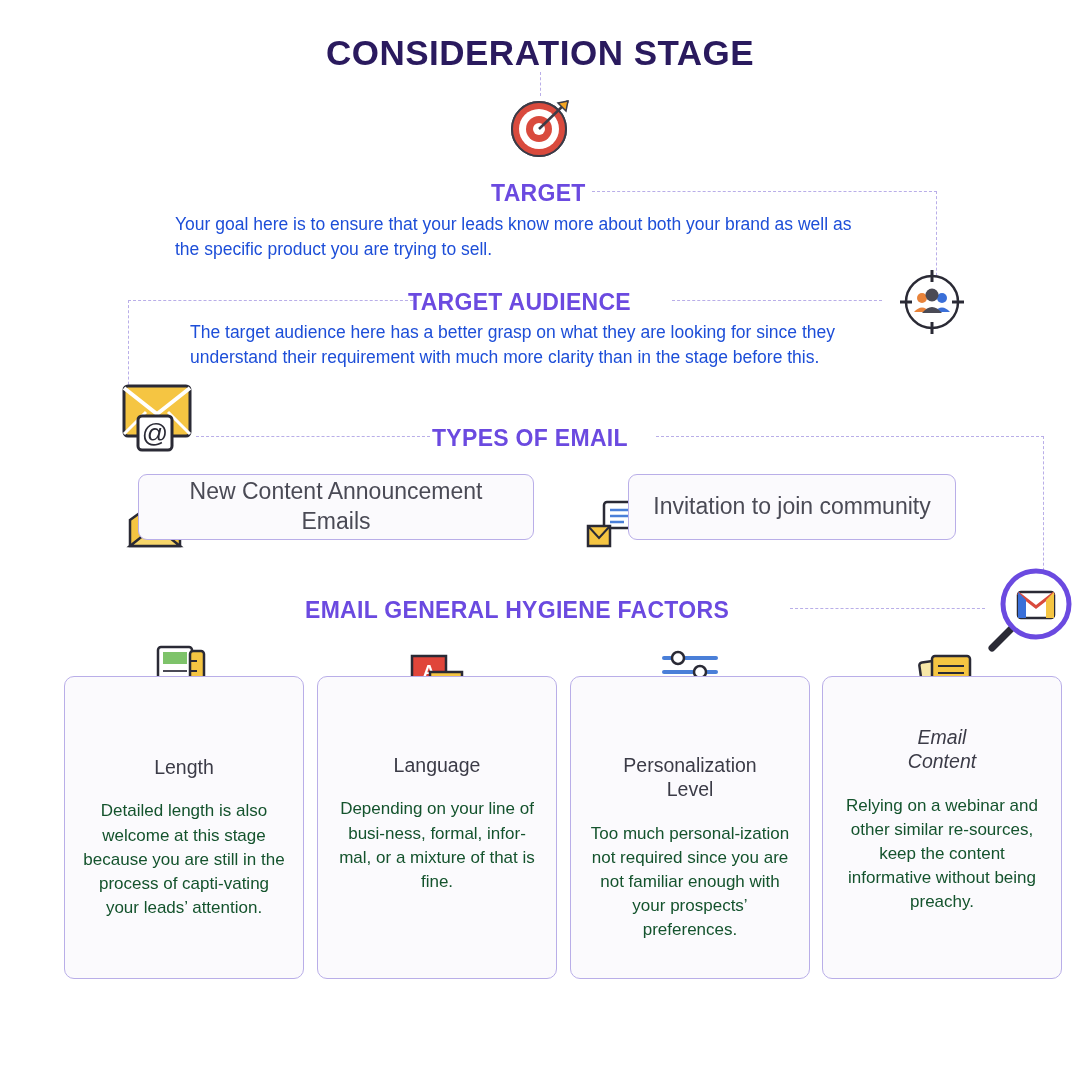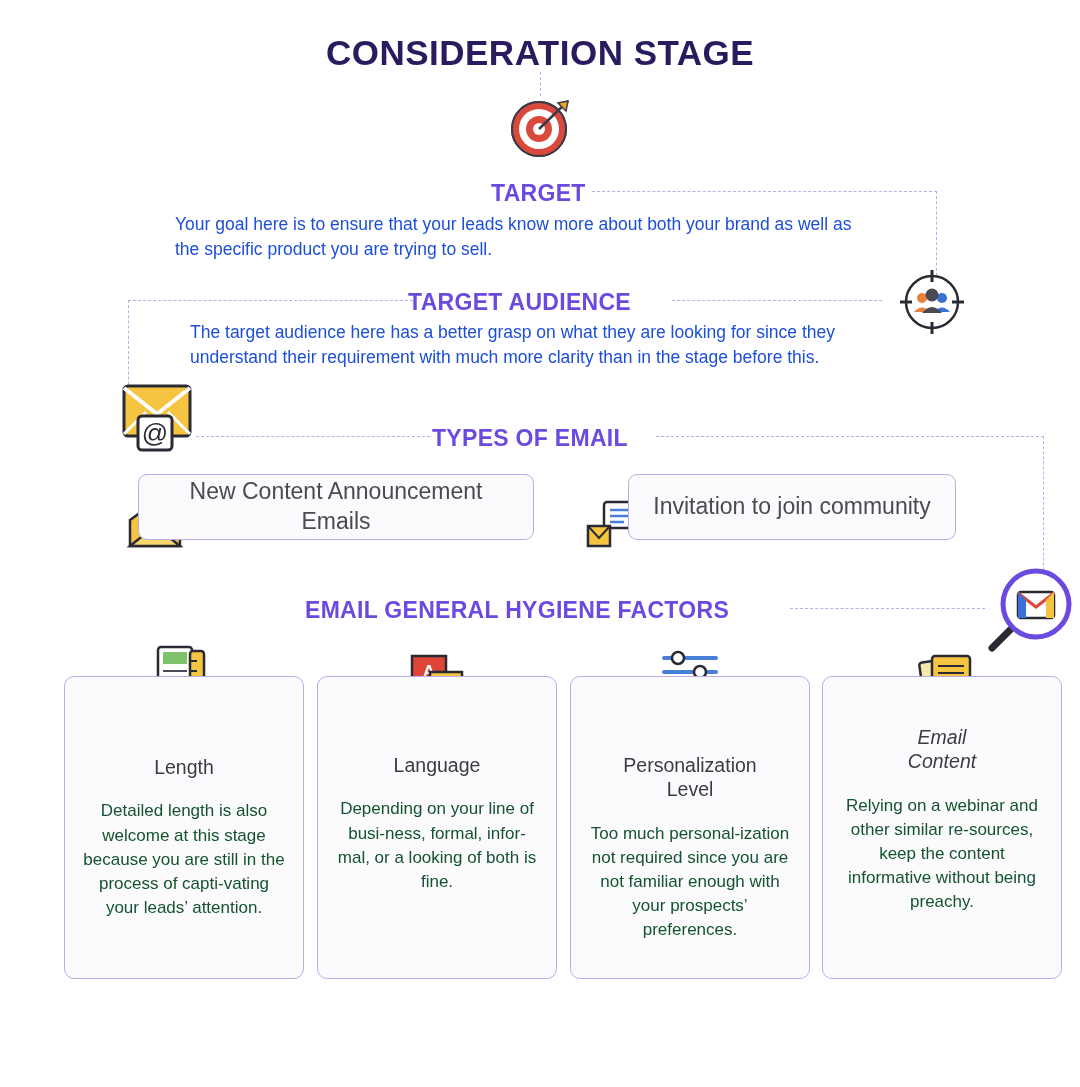--- a/index.html
+++ b/index.html
@@ -293,21 +293,21 @@
 <div class="type-box" id="type-box-1">Invitation to join community</div>
 
 <div class="section-heading" id="hygiene-heading">EMAIL GENERAL HYGIENE FACTORS</div>
 
 <div class="factor-card" id="factor-card-0">
   <div class="factor-title">Length</div>
   <div class="factor-body">Detailed length is also welcome at this stage because you are still in the process of capti-vating your leads’ attention.</div>
 </div>
 <div class="factor-card" id="factor-card-1">
   <div class="factor-title">Language</div>
-  <div class="factor-body">Depending on your line of busi-ness, formal, infor-mal, or a looking of both is fine.</div>
+  <div class="factor-body">Depending on your line of busi-ness, formal, infor-mal, or a mixture of that is fine.</div>
 </div>
 <div class="factor-card" id="factor-card-2">
   <div class="factor-title">Personalization
 Level</div>
   <div class="factor-body">Too much personal-ization not required since you are not familiar enough with your prospects’ preferences.</div>
 </div>
 <div class="factor-card" id="factor-card-3">
   <div class="factor-title">Email
 Content</div>
   <div class="factor-body">Relying on a webinar and other similar re-sources, keep the content informative without being preachy.</div>

